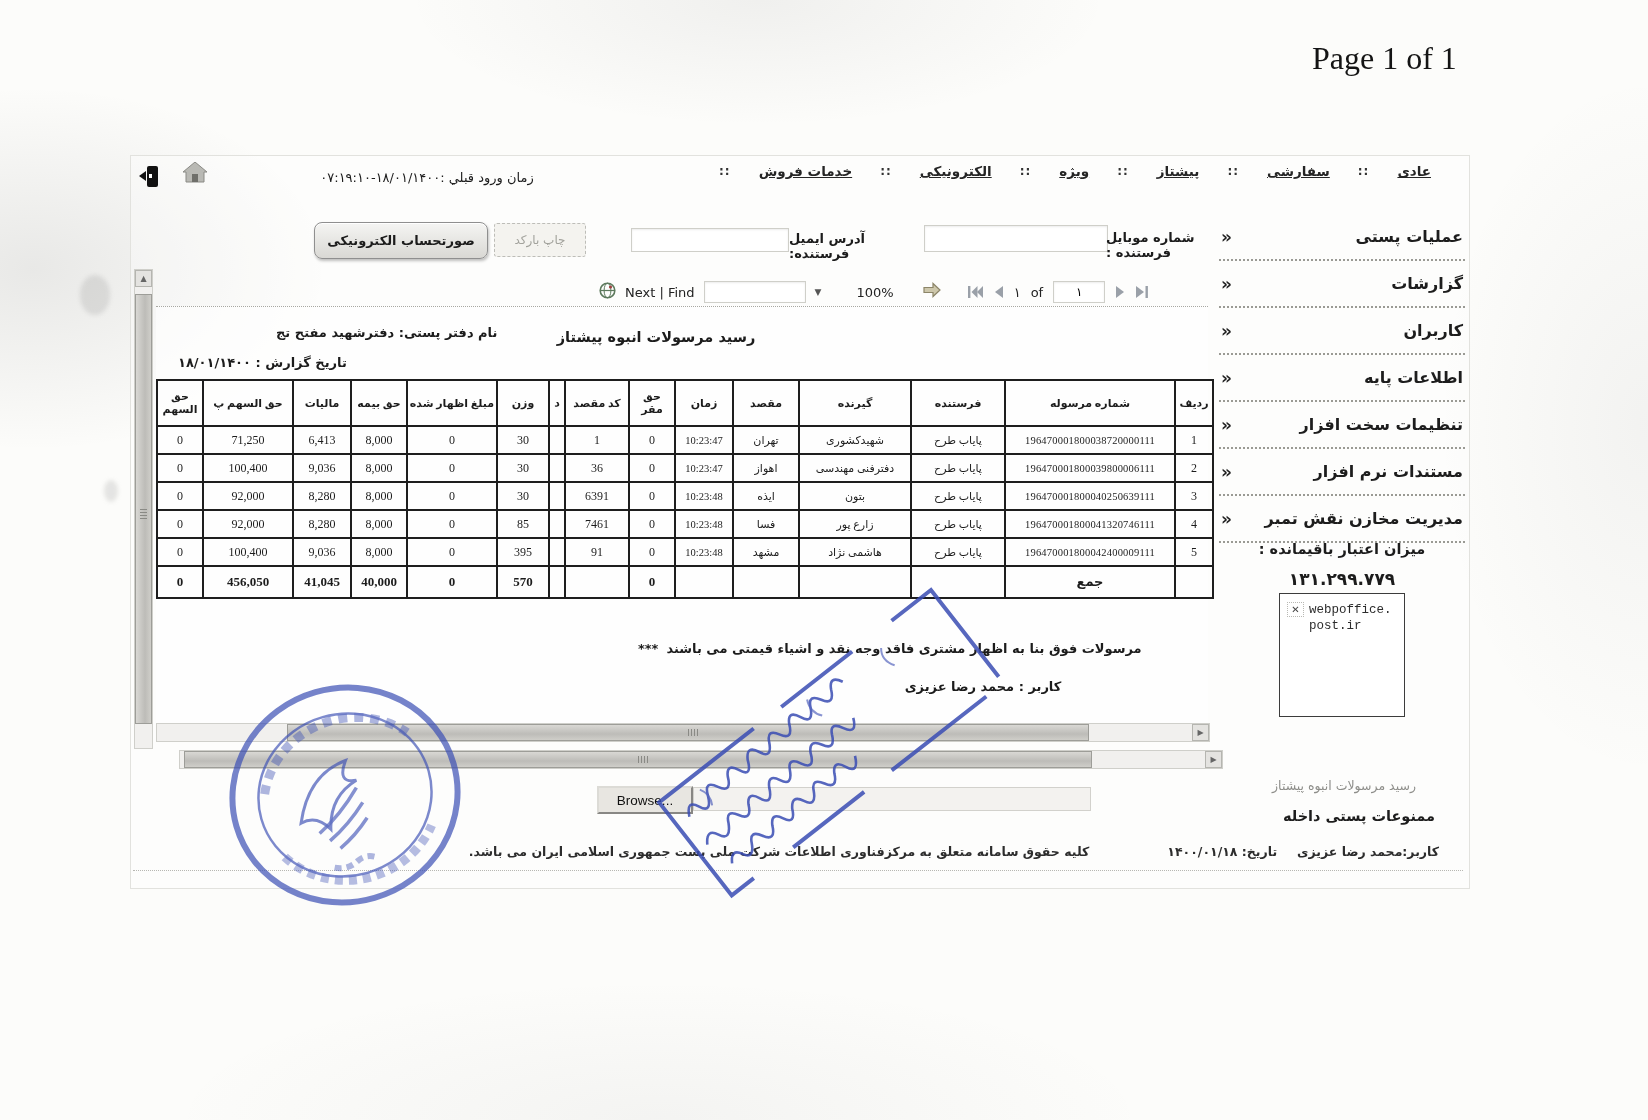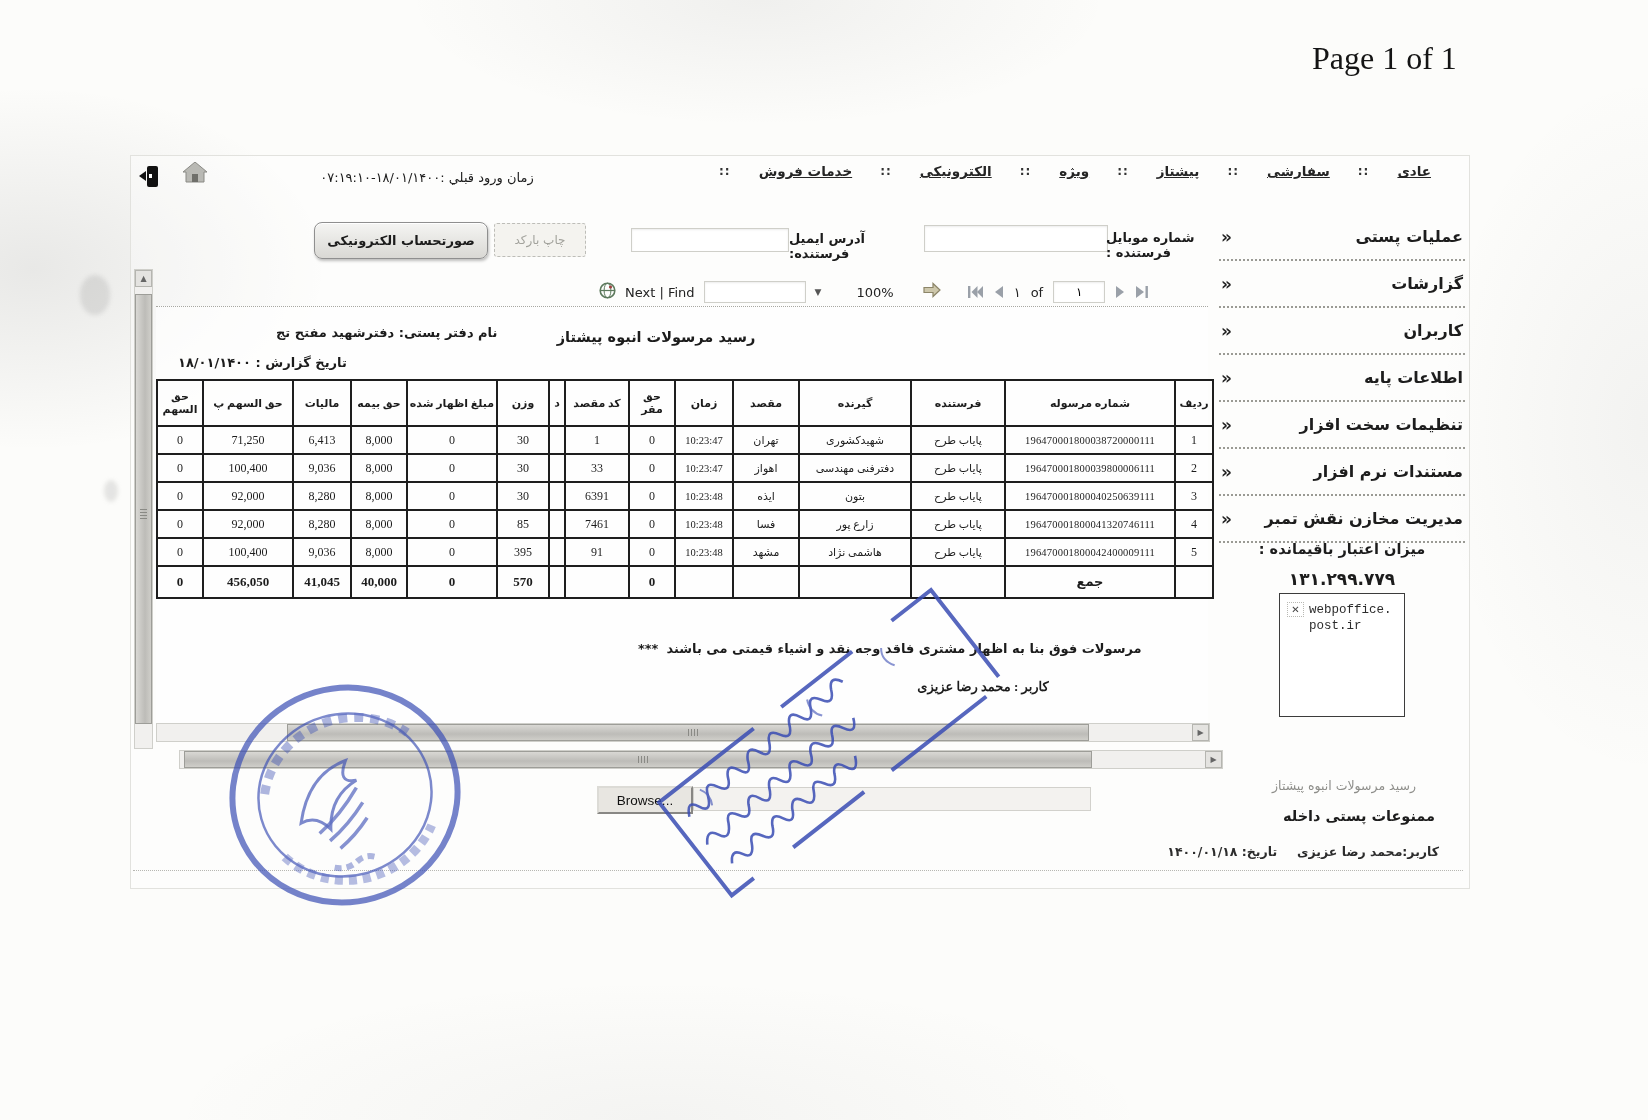--- a/index.html
+++ b/index.html
@@ -67,21 +67,21 @@
   table.rep{border-collapse:collapse;table-layout:fixed;width:1050px;direction:rtl;}
   table.rep td,table.rep th{border:2px solid #1e1e1e;text-align:center;vertical-align:middle;overflow:hidden;
     font-family:"Liberation Serif","DejaVu Sans",serif;padding:0 1px;}
   table.rep th{height:44px;font-size:11px;font-weight:bold;}
   table.rep td{height:26px;font-size:12px;}
   table.rep td.c1{font-size:10.5px;letter-spacing:.2px;}
   table.rep td.c2,table.rep td.c3,table.rep td.c4{font-size:11px;}
   table.rep td.c5{font-size:10.5px;margin-top:34px;}
   table.rep tr.total td{font-weight:bold;font-size:13px;height:30px;}
   .rep-note{left:482px;top:334px;width:560px;display:flex;gap:8px;font-size:13px;font-weight:bold;}
-  .rep-user{left:722px;top:372px;width:210px;font-size:13px;font-weight:bold;text-align:center;font-family:Liberation Serif, serif;}
+  .rep-user{left:722px;top:372px;width:210px;font-size:13px;font-weight:bold;text-align:center;}
 
   
   .hscroll{background:#f1f0ee;border:1px solid #cfcfca;height:17px;}
   .hs1{left:25px;top:567px;width:1052px;}
   .hs2{left:48px;top:594px;width:1042px;}
   .hscroll .thumbh{position:absolute;top:0;height:15px;border:1px solid #9d9d98;
     background:linear-gradient(#d9d8d4,#bdbcb8 60%,#cfcec9);}
   .griph{position:absolute;top:4px;left:50%;width:10px;height:7px;
     background:repeating-linear-gradient(to right,#8a8a85 0 1px,transparent 1px 3px);}
   .hscroll .arrr{position:absolute;right:0;top:0;width:15px;height:15px;background:#e4e3e0;border:1px solid #b5b5b0;
@@ -283,21 +283,21 @@
                 <td class="c14">0</td>
               </tr>
               <tr>
                 <td class="c0">2</td>
                 <td class="c1">196470001800039800006111</td>
                 <td class="c2">پایاب طرح</td>
                 <td class="c3">دفترفنی مهندسی</td>
                 <td class="c4">اهواز</td>
                 <td class="c5">10:23:47</td>
                 <td class="c6">0</td>
-                <td class="c7">33</td>
+                <td class="c7">36</td>
                 <td class="c8"></td>
                 <td class="c9">30</td>
                 <td class="c10">0</td>
                 <td class="c11">8,000</td>
                 <td class="c12">9,036</td>
                 <td class="c13">100,400</td>
                 <td class="c14">0</td>
               </tr>
               <tr>
                 <td class="c0">3</td>
@@ -430,20 +430,21 @@
     </div>
 
     <div class="abs btn-browse">Browse...</div>
     <input class="abs file-inp" style="">
     <div class="abs link-receipt rtl">رسید مرسولات انبوه پیشتاز</div>
     <div class="abs link-prohibited rtl">ممنوعات پستی داخله</div>
     <div class="abs foot-user">
       <span>کاربر:محمد رضا عزیزی</span>
       <span>تاریخ: ۱۴۰۰/۰۱/۱۸</span>
     </div>
+    <div class="abs foot-copy rtl">کلیه حقوق سامانه متعلق به مرکزفناوری اطلاعات شرکت ملی پست جمهوری اسلامی ایران می باشد.</div>
     <div class="abs foot-sep"></div>
   </div>
 
   <svg class="abs stamp-layer" viewBox="0 0 1648 1120">
 
     <g stroke="#3a4db4" fill="none" opacity="0.82" transform="rotate(-16 345 795)">
       <ellipse cx="345" cy="795" rx="113" ry="107" stroke-width="6" opacity="0.85"></ellipse>
       <ellipse cx="345" cy="795" rx="87" ry="81" stroke-width="2.5" opacity="0.8"></ellipse>
       <path d="M268,772 a90,84 0 0 1 154,-20" stroke-width="9" stroke-dasharray="9 7" opacity="0.5"></path>
       <path d="M270,838 a90,84 0 0 0 150,10" stroke-width="9" stroke-dasharray="8 6" opacity="0.45"></path>

